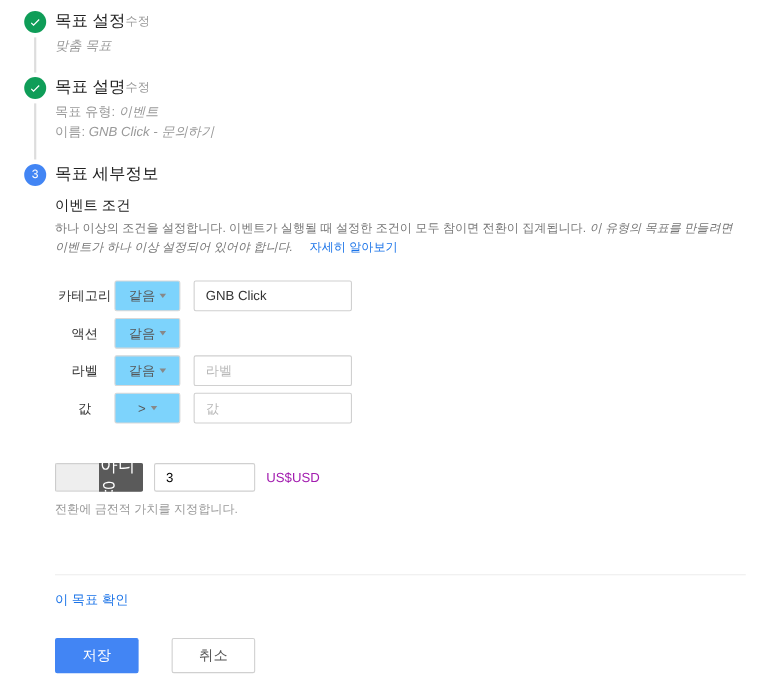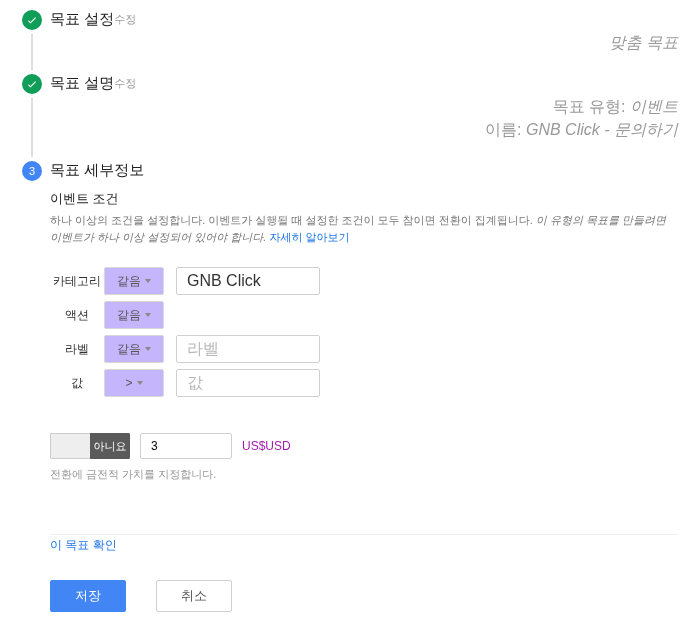--- a/index.html
+++ b/index.html
@@ -8,44 +8,44 @@
     .step { display: flex; margin-bottom: 4px; position: relative; }
     .step-icon-col { width: 36px; display: flex; flex-direction: column; align-items: center; flex-shrink: 0; }
     .step-content { flex: 1; padding-top: 0; }
     .step-connector { width: 2px; background: #ddd; flex: 1; margin-top: 4px; min-height: 24px; }
     .check-circle { width: 20px; height: 20px; border-radius: 50%; background: #0f9d58; display: flex; align-items: center; justify-content: center; flex-shrink: 0; }
     .check-circle svg { width: 12px; height: 12px; fill: #fff; }
     .num-circle { width: 20px; height: 20px; border-radius: 50%; background: #4285f4; color: #fff; display: flex; align-items: center; justify-content: center; font-size: 11px; flex-shrink: 0; }
     .step-header { display: flex; align-items: center; margin-bottom: 4px; }
     .step-title { font-size: 15px; color: #212121; }
     .edit-link { font-size: 11px; color: #999; }
-    .step-sub { font-size: 16px; color: #999; font-style: italic; margin-bottom: 2px; text-align: right; }
+    .step-sub { font-size: 12px; color: #999; font-style: italic; margin-bottom: 2px; }
     .step-sub .label { font-style: normal; color: #999; }
     .section-title { font-size: 13px; font-weight: normal; color: #212121; margin-top: 10px; margin-bottom: 4px; }
     .desc { font-size: 11px; color: #777; line-height: 1.5; }
     .desc .italic { font-style: italic; }
-    .link { color: #1a73e8; cursor: pointer; }
+    .link { color: #1a73e8; cursor: pointer; margin-left: 12px; }
     .conds { margin-top: 22px; }
     .cond-row { display: flex; align-items: center; margin-bottom: 6px; }
     .cond-label { width: 54px; font-size: 12px; color: #333; text-align: center; }
-    .select-btn { width: 60px; height: 28px; border: 1px solid #d8d8d8; background: #c4b5fd; display: flex; align-items: center; justify-content: center; gap: 4px; font-size: 12px; color: #555; cursor: pointer; border-radius: 2px; margin-right: 12px; }
+    .select-btn { width: 60px; height: 28px; border: 1px solid #d8d8d8; background: #7dd3fc; display: flex; align-items: center; justify-content: center; gap: 4px; font-size: 12px; color: #555; cursor: pointer; border-radius: 2px; margin-right: 12px; }
     .caret { width: 0; height: 0; border-left: 3px solid transparent; border-right: 3px solid transparent; border-top: 4px solid #888; }
-    .text-input { height: 28px; border: 1px solid #d0d0d0; padding: 12px 10px; font-size: 16px; color: #333; width: 144px; border-radius: 2px; }
+    .text-input { height: 28px; border: 1px solid #d0d0d0; padding: 12px 10px; font-size: 12px; color: #333; width: 144px; border-radius: 2px; }
     .text-input::placeholder { color: #b8b8b8; }
     .conv-section { margin-top: 36px; }
     .conv-title { font-size: 13px; font-weight: bold; color: #212121; margin-bottom: 10px; }
     .toggle-row { display: flex; align-items: center; gap: 10px; margin-bottom: 8px; }
     .toggle { display: inline-flex; border-radius: 2px; overflow: hidden; }
-    .toggle-opt { width: 40px; height: 26px; display: flex; align-items: center; justify-content: center; font-size: 11px; border: 1px solid #ccc; cursor: pointer; }
+    .toggle-opt { width: 40px; height: 26px; display: flex; align-items: center; justify-content: center; font-size: 16px; border: 1px solid #ccc; cursor: pointer; }
     .toggle-opt.blank { background: #eee; border-right: none; }
     .toggle-opt.active { background: #5a5a5a; color: #fff; border-color: #5a5a5a; }
     .currency-input { width: 92px; height: 26px; border: 1px solid #d0d0d0; padding: 0 10px; font-size: 12px; border-radius: 2px; }
     .currency-label { font-size: 12px; color: #a21caf; }
     .conv-desc { font-size: 11px; color: #999; }
-    .verify-row { display: flex; align-items: baseline; gap: 14px; margin-top: 52px; border-top: 1px solid #eee; padding-top: 2px; }
+    .verify-row { display: flex; align-items: baseline; gap: 14px; margin-top: 52px; border-top: 1px solid #eee; padding-top: 14px; }
     .verify-link { font-size: 12px; color: #1a73e8; cursor: pointer; }
     .verify-desc { font-size: 11px; color: #888; }
     .action-row { display: flex; gap: 30px; margin-top: 26px; align-items: center; }
     .btn { height: 32px; padding: 0 24px; font-size: 13px; border-radius: 2px; cursor: pointer; display: inline-flex; align-items: center; justify-content: center; }
     .btn-primary { background: #4285f4; color: #fff; border: 1px solid #4285f4; }
     .btn-secondary { background: #fff; color: #555; border: 1px solid #d0d0d0; }
   </style>
 </head>
 <body>
 

